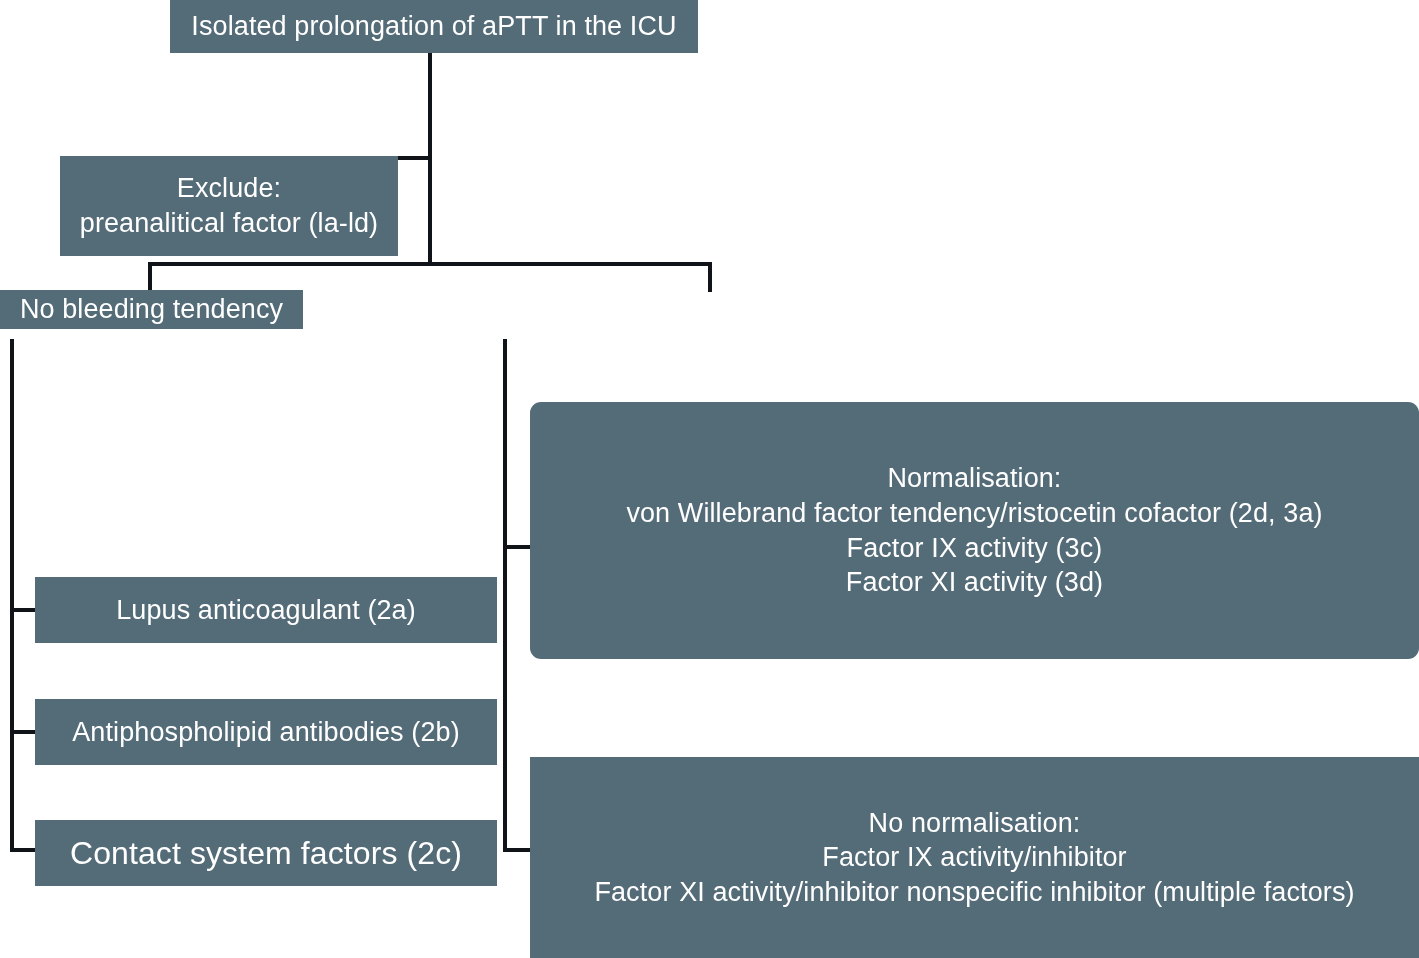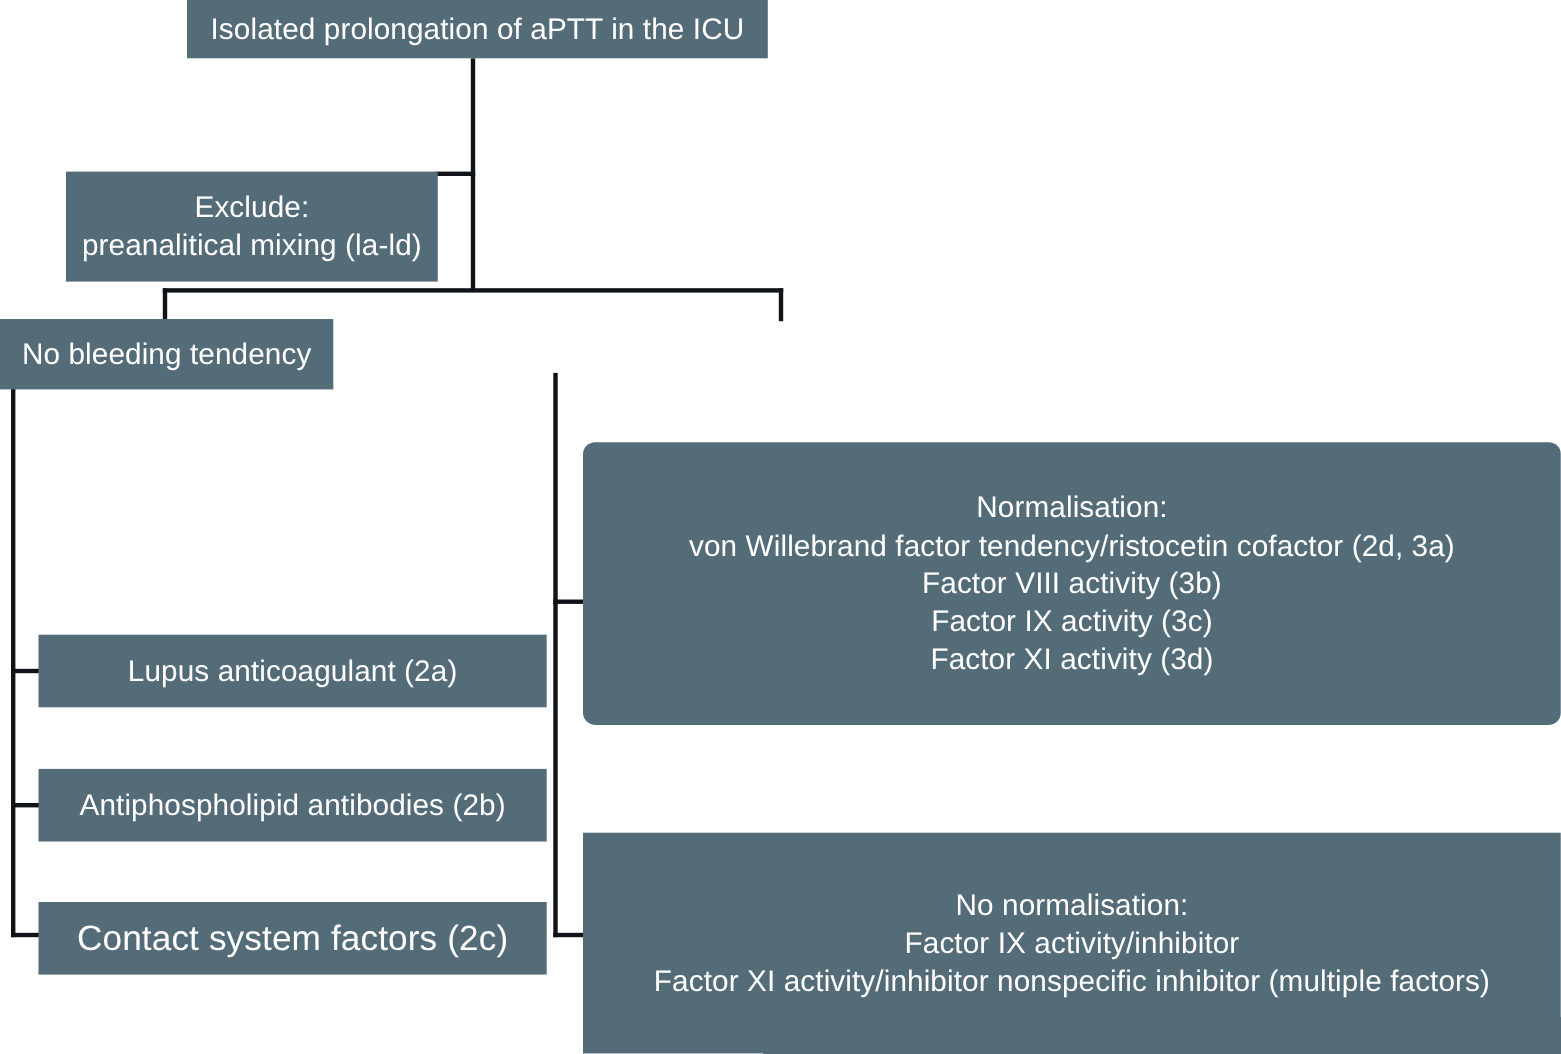--- a/index.html
+++ b/index.html
@@ -41,21 +41,21 @@
     z-index: 3;
   }
   .box .ln {
     display: block;
     width: 100%;
     white-space: nowrap;
   }
 
   #box-title      { left: 170px; top: 0px;   width: 528px; height: 53px;  font-size: 27px; }
   #box-exclude    { left: 60px;  top: 108px; width: 338px; height: 100px; font-size: 27px; margin-top: 48px; }
-  #box-nobleed    { left: 0px;   top: 290px; width: 303px; height: 64px;  font-size: 27px; }
+  #box-nobleed    { left: 0px;   top: 290px; width: 303px; height: 39px;  font-size: 27px; }
   #box-bleed      { left: 453px; top: 290px; width: 512px; height: 49px;  font-size: 27px; }
   #box-lupus      { left: 35px;  top: 577px; width: 462px; height: 66px;  font-size: 27px; }
   #box-apl        { left: 35px;  top: 699px; width: 462px; height: 66px;  font-size: 27px; }
   #box-contact    { left: 35px;  top: 820px; width: 462px; height: 66px;  font-size: 32px; }
   #box-norm       { left: 530px; top: 402px; width: 889px; height: 257px; font-size: 27px; border-radius: 11px; }
   #box-nonorm     { left: 530px; top: 757px; width: 889px; height: 201px; font-size: 27px; }
 </style>
 </head>
 <body>
 
@@ -79,21 +79,21 @@
   <div class="line vline" style="left:503px; top:339px; height:513px;"></div>
   <div class="line hline" style="left:503px; top:545px; width:32px;"></div>
   <div class="line hline" style="left:503px; top:848px; width:32px;"></div>
 
   <div class="box" id="box-title">
     <span class="ln">Isolated prolongation of aPTT in the ICU</span>
   </div>
 
   <div class="box" id="box-exclude">
     <span class="ln">Exclude:</span>
-    <span class="ln">preanalitical mixing (la-ld)</span>
+    <span class="ln">preanalitical factor (la-ld)</span>
   </div>
 
   <div class="box" id="box-nobleed">
     <span class="ln">No bleeding tendency</span>
   </div>
 
 
   <div class="box" id="box-lupus">
     <span class="ln">Lupus anticoagulant (2a)</span>
   </div>
@@ -102,21 +102,20 @@
     <span class="ln">Antiphospholipid antibodies (2b)</span>
   </div>
 
   <div class="box" id="box-contact">
     <span class="ln">Contact system factors (2c)</span>
   </div>
 
   <div class="box" id="box-norm">
     <span class="ln">Normalisation:</span>
     <span class="ln">von Willebrand factor tendency/ristocetin cofactor (2d, 3a)</span>
-    <span class="ln">Factor VIII activity (3b)</span>
     <span class="ln">Factor IX activity (3c)</span>
     <span class="ln">Factor XI activity (3d)</span>
   </div>
 
   <div class="box" id="box-nonorm">
     <span class="ln">No normalisation:</span>
     <span class="ln">Factor IX activity/inhibitor</span>
     <span class="ln">Factor XI activity/inhibitor nonspecific inhibitor (multiple factors)</span>
   </div>
 

